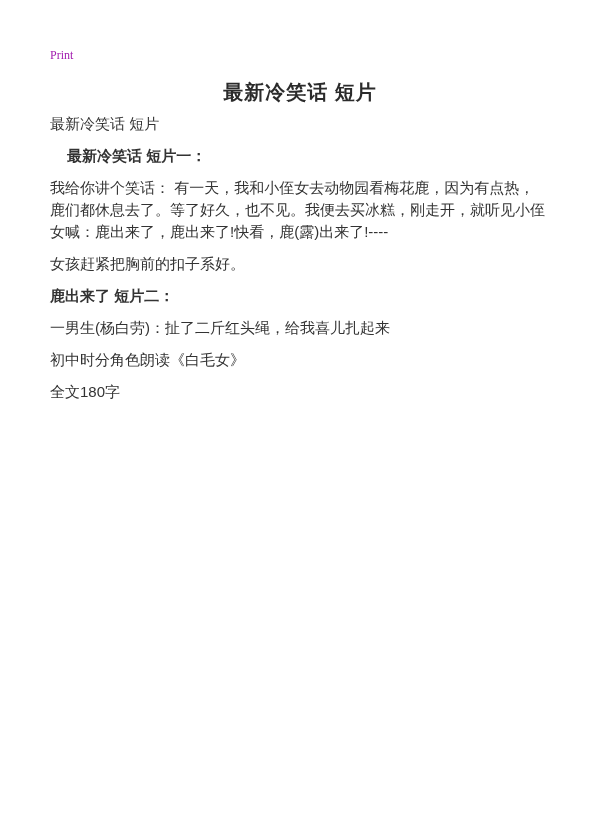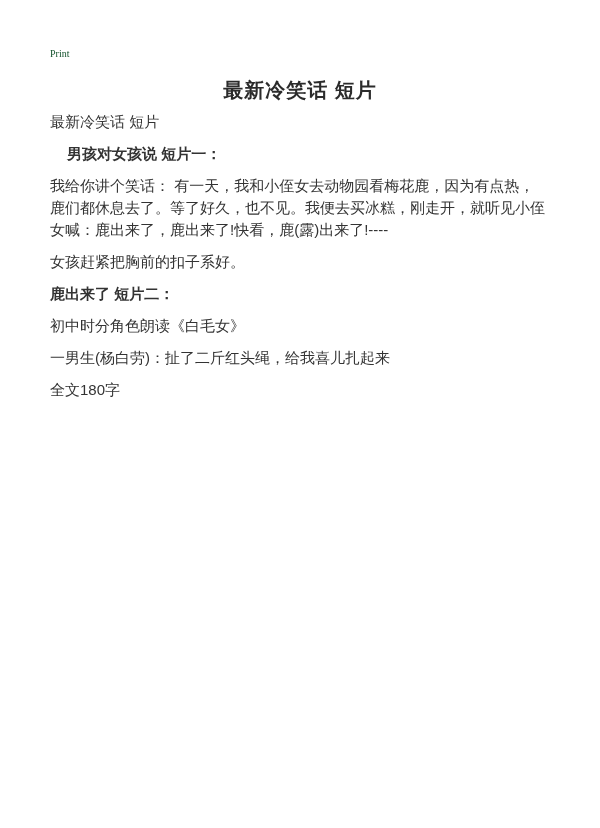--- a/index.html
+++ b/index.html
@@ -12,22 +12,22 @@
     position: relative;
     width: 600px;
     height: 828px;
     background: #ffffff;
     color: #333333;
     overflow: hidden;
   }
   .print-link {
     margin: 48px 50px 0 50px;
     font-family: "Liberation Serif", "DejaVu Serif", serif;
-    font-size: 10px;
-    color: #14532d;
+    font-size: 12px;
+    color: #a21caf;
     cursor: pointer;
     display: inline-block;
   }
   .doc-title {
     margin-top: 18px;
     text-align: center;
     font-size: 20px;
     font-weight: bold;
     line-height: 22px;
     color: #2b2b2b;
@@ -53,30 +53,30 @@
 <div class="page">
 
   <span class="print-link">Print</span>
 
   <h1 class="doc-title">最新冷笑话 短片</h1>
 
   <div class="content">
 
     <p class="first">最新冷笑话 短片</p>
 
-    <p class="bold indented">男孩对女孩说 短片一：</p>
+    <p class="bold indented">最新冷笑话 短片一：</p>
 
 
     <p>我给你讲个笑话： 有一天，我和小侄女去动物园看梅花鹿，因为有点热，鹿们都休息去了。等了好久，也不见。我便去买冰糕，刚走开，就听见小侄女喊：鹿出来了，鹿出来了!快看，鹿(露)出来了!----</p>
 
     <p>女孩赶紧把胸前的扣子系好。</p>
 
     <p class="bold">鹿出来了 短片二：</p>
 
+    <p>一男生(杨白劳)：扯了二斤红头绳，给我喜儿扎起来</p>
+
     <p>初中时分角色朗读《白毛女》</p>
-
-    <p>一男生(杨白劳)：扯了二斤红头绳，给我喜儿扎起来</p>
 
 
     <p>全文180字</p>
 
   </div>
 </div>
 
 </body></html>

